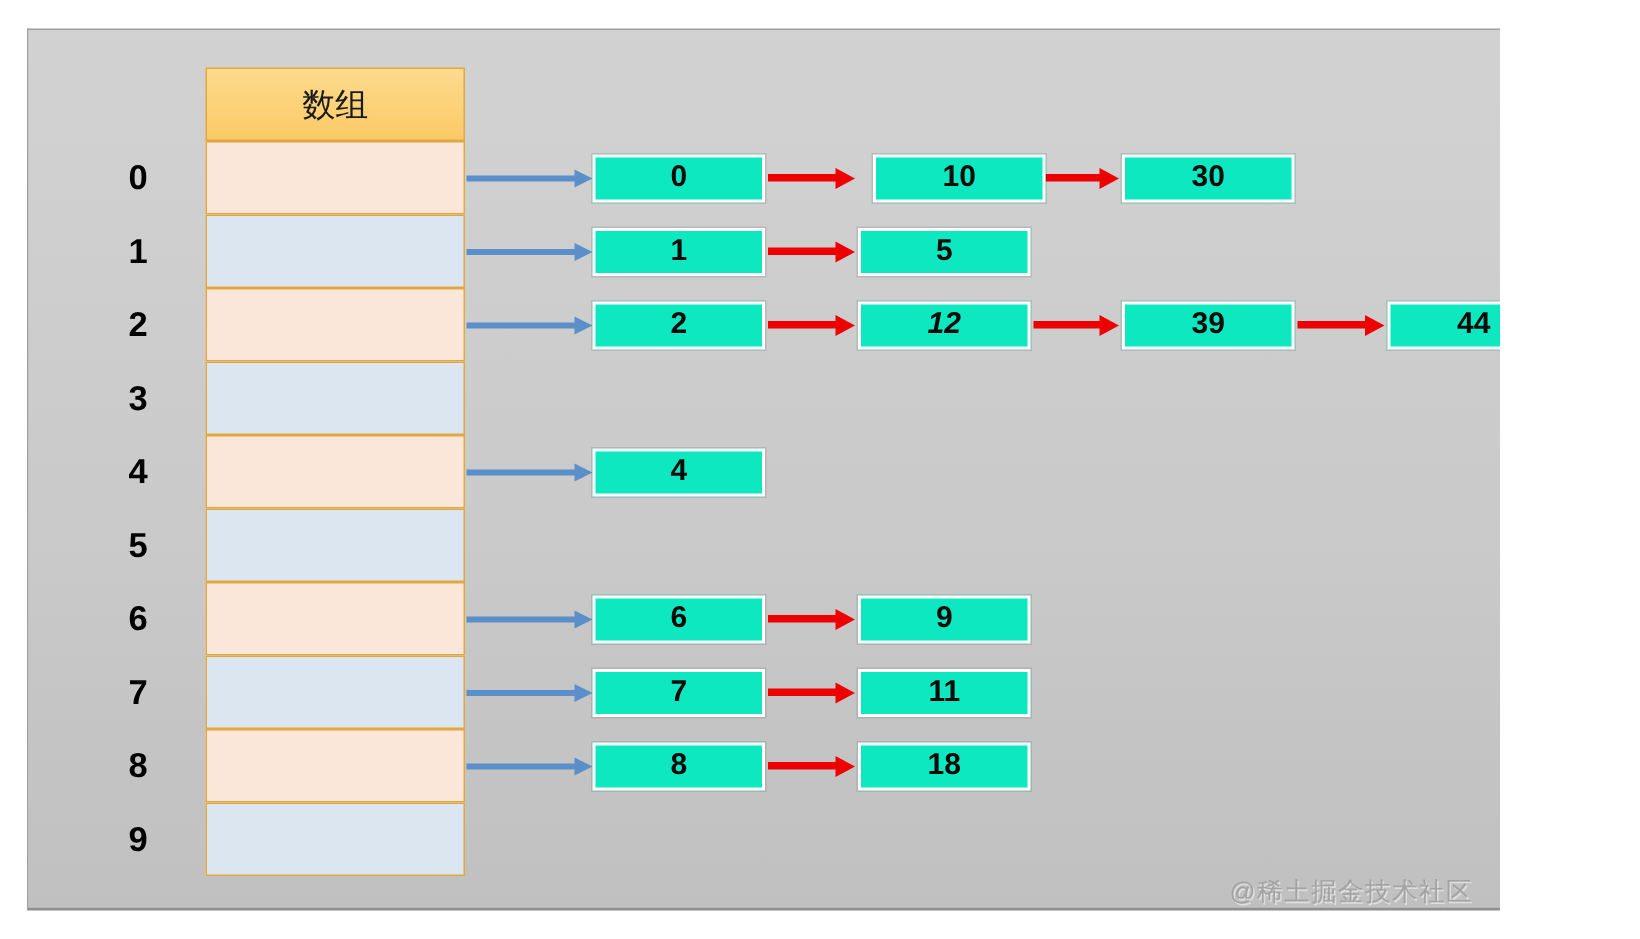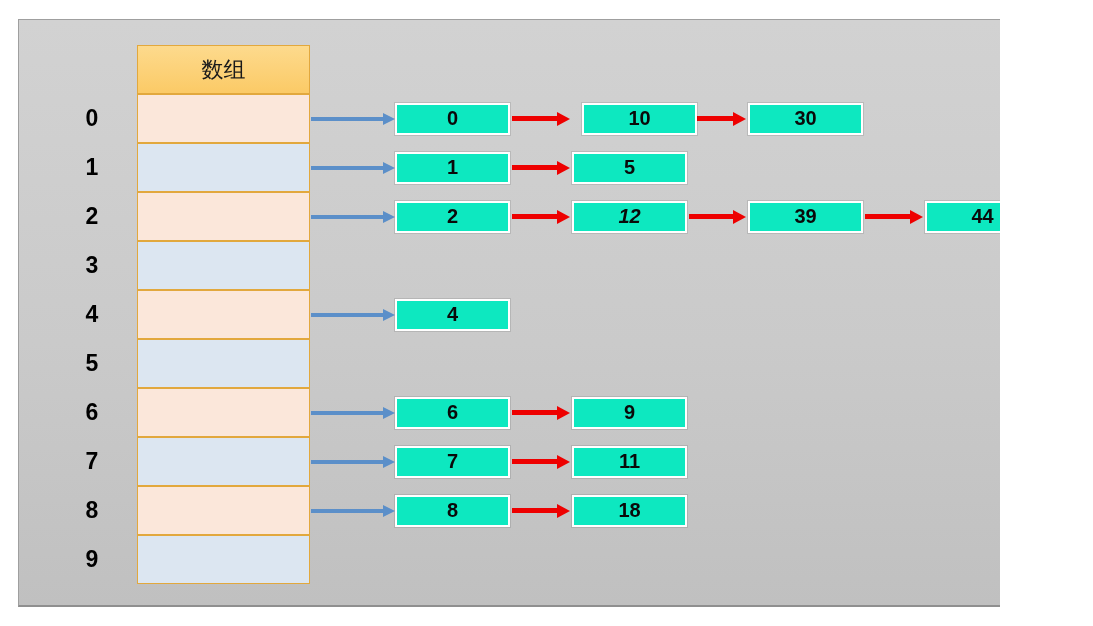--- a/index.html
+++ b/index.html
@@ -207,13 +207,14 @@
       </div>
       <div class="list-node" style="left: 395px; top: 494.5px;">8</div>
       <div class="arrow" style="left: 512px; top: 503.5px; width: 58px; height: 14px;">
         <div class="shaft" style="top: 4.5px; width: 47px; height: 5px; background: rgb(238, 0, 0);"></div>
         <div class="head" style="left: 45px; top: 0px; border-top: 7px solid transparent; border-bottom: 7px solid transparent; border-left: 13px solid rgb(238, 0, 0);"></div>
       </div>
       <div class="list-node" style="left: 572px; top: 494.5px;">18</div>
       <div class="array-cell cell-odd" style="top: 535px;"></div>
       <div class="index-label" style="top: 535px;">9</div>
     </div>
+  <div class="watermark">@稀土掘金技术社区</div>
 </div>
 
 </body></html>

